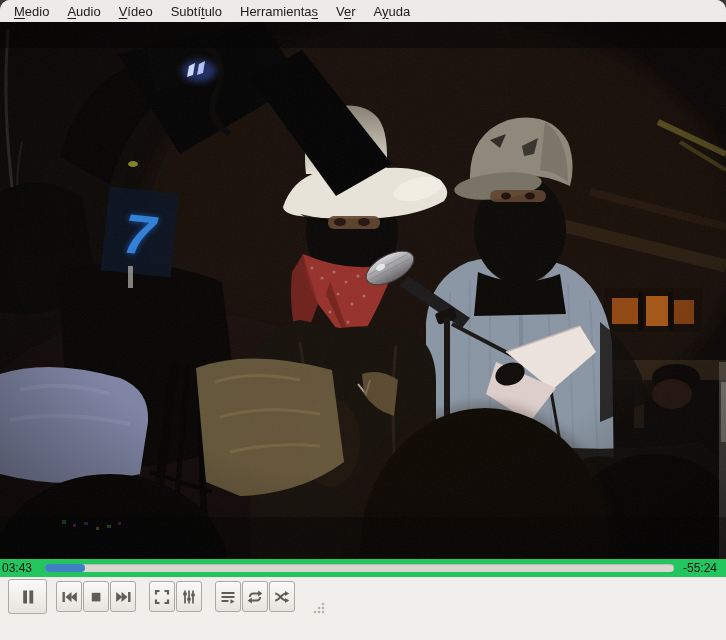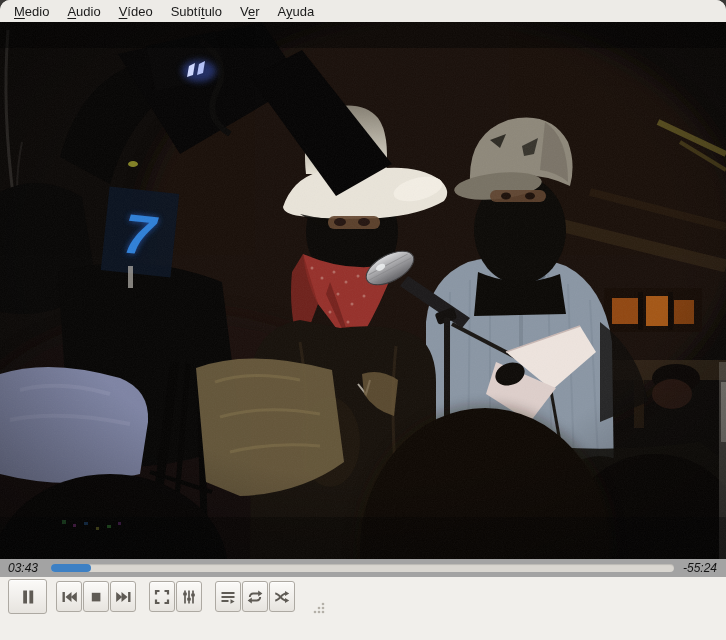--- a/index.html
+++ b/index.html
@@ -24,22 +24,22 @@
   .min-glyph{width:9px;height:2px;background:#4c4a46;display:block;}
   .close-btn{width:17px;height:17px;border-radius:50%;background:#45b29a;}
   
   .menubar{height:22px;background:#edebe7;display:flex;align-items:center;padding-left:5px;}
   .menu-item{padding:0 9px;font-size:13px;color:#1b1b1b;display:flex;align-items:center;cursor:default;}
   .mnemonic{text-decoration:underline;text-underline-offset:1.5px;}
   
   .video{height:537px;background:#0c0907;position:relative;}
   .video svg{display:block;}
   
-  .seek-row{height:18px;background:#a3a3a3;display:flex;align-items:center;padding:0 9px 0 8px;gap:9px;
-            font-size:12px;color:#141414;font-style:italic;}
+  .seek-row{height:18px;background:#22c55e;display:flex;align-items:center;padding:0 9px 0 2px;gap:9px;
+            font-size:12px;color:#141414;}
   .time-label{min-width:34px;}
   .time-remaining{text-align:center;}
   .seek-track{flex:1;height:8px;background:#d9d6d0;border-radius:4px;position:relative;
               box-shadow:inset 0 1px 1px rgba(0,0,0,.14);}
   .seek-fill{position:absolute;left:0;top:0;height:8px;border-radius:4px;background:#3d80c4;}
   
   .controls-row{height:39px;background:#f1efeb;display:flex;align-items:center;padding:0 8px;}
   .btn{background:linear-gradient(#fbfaf8,#e7e4df);border:1px solid #adA9a2;border-radius:3px;
        display:flex;align-items:center;justify-content:center;cursor:default;
        box-shadow:inset 0 1px 0 rgba(255,255,255,.7);}
@@ -67,20 +67,23 @@
         <span><span></span><span class="mnemonic">M</span><span>edio</span></span>
       </div>
     <div class="menu-item">
         <span><span></span><span class="mnemonic">A</span><span>udio</span></span>
       </div>
     <div class="menu-item">
         <span><span></span><span class="mnemonic">V</span><span>ídeo</span></span>
       </div>
     <div class="menu-item">
         <span><span>Subtí</span><span class="mnemonic">t</span><span>ulo</span></span>
+      </div>
+    <div class="menu-item">
+        <span><span>Herramienta</span><span class="mnemonic">s</span><span></span></span>
       </div>
     <div class="menu-item">
         <span><span>V</span><span class="mnemonic">e</span><span>r</span></span>
       </div>
     <div class="menu-item">
         <span><span>A</span><span class="mnemonic">y</span><span>uda</span></span>
       </div>
   </div>
 
   <div class="video">

